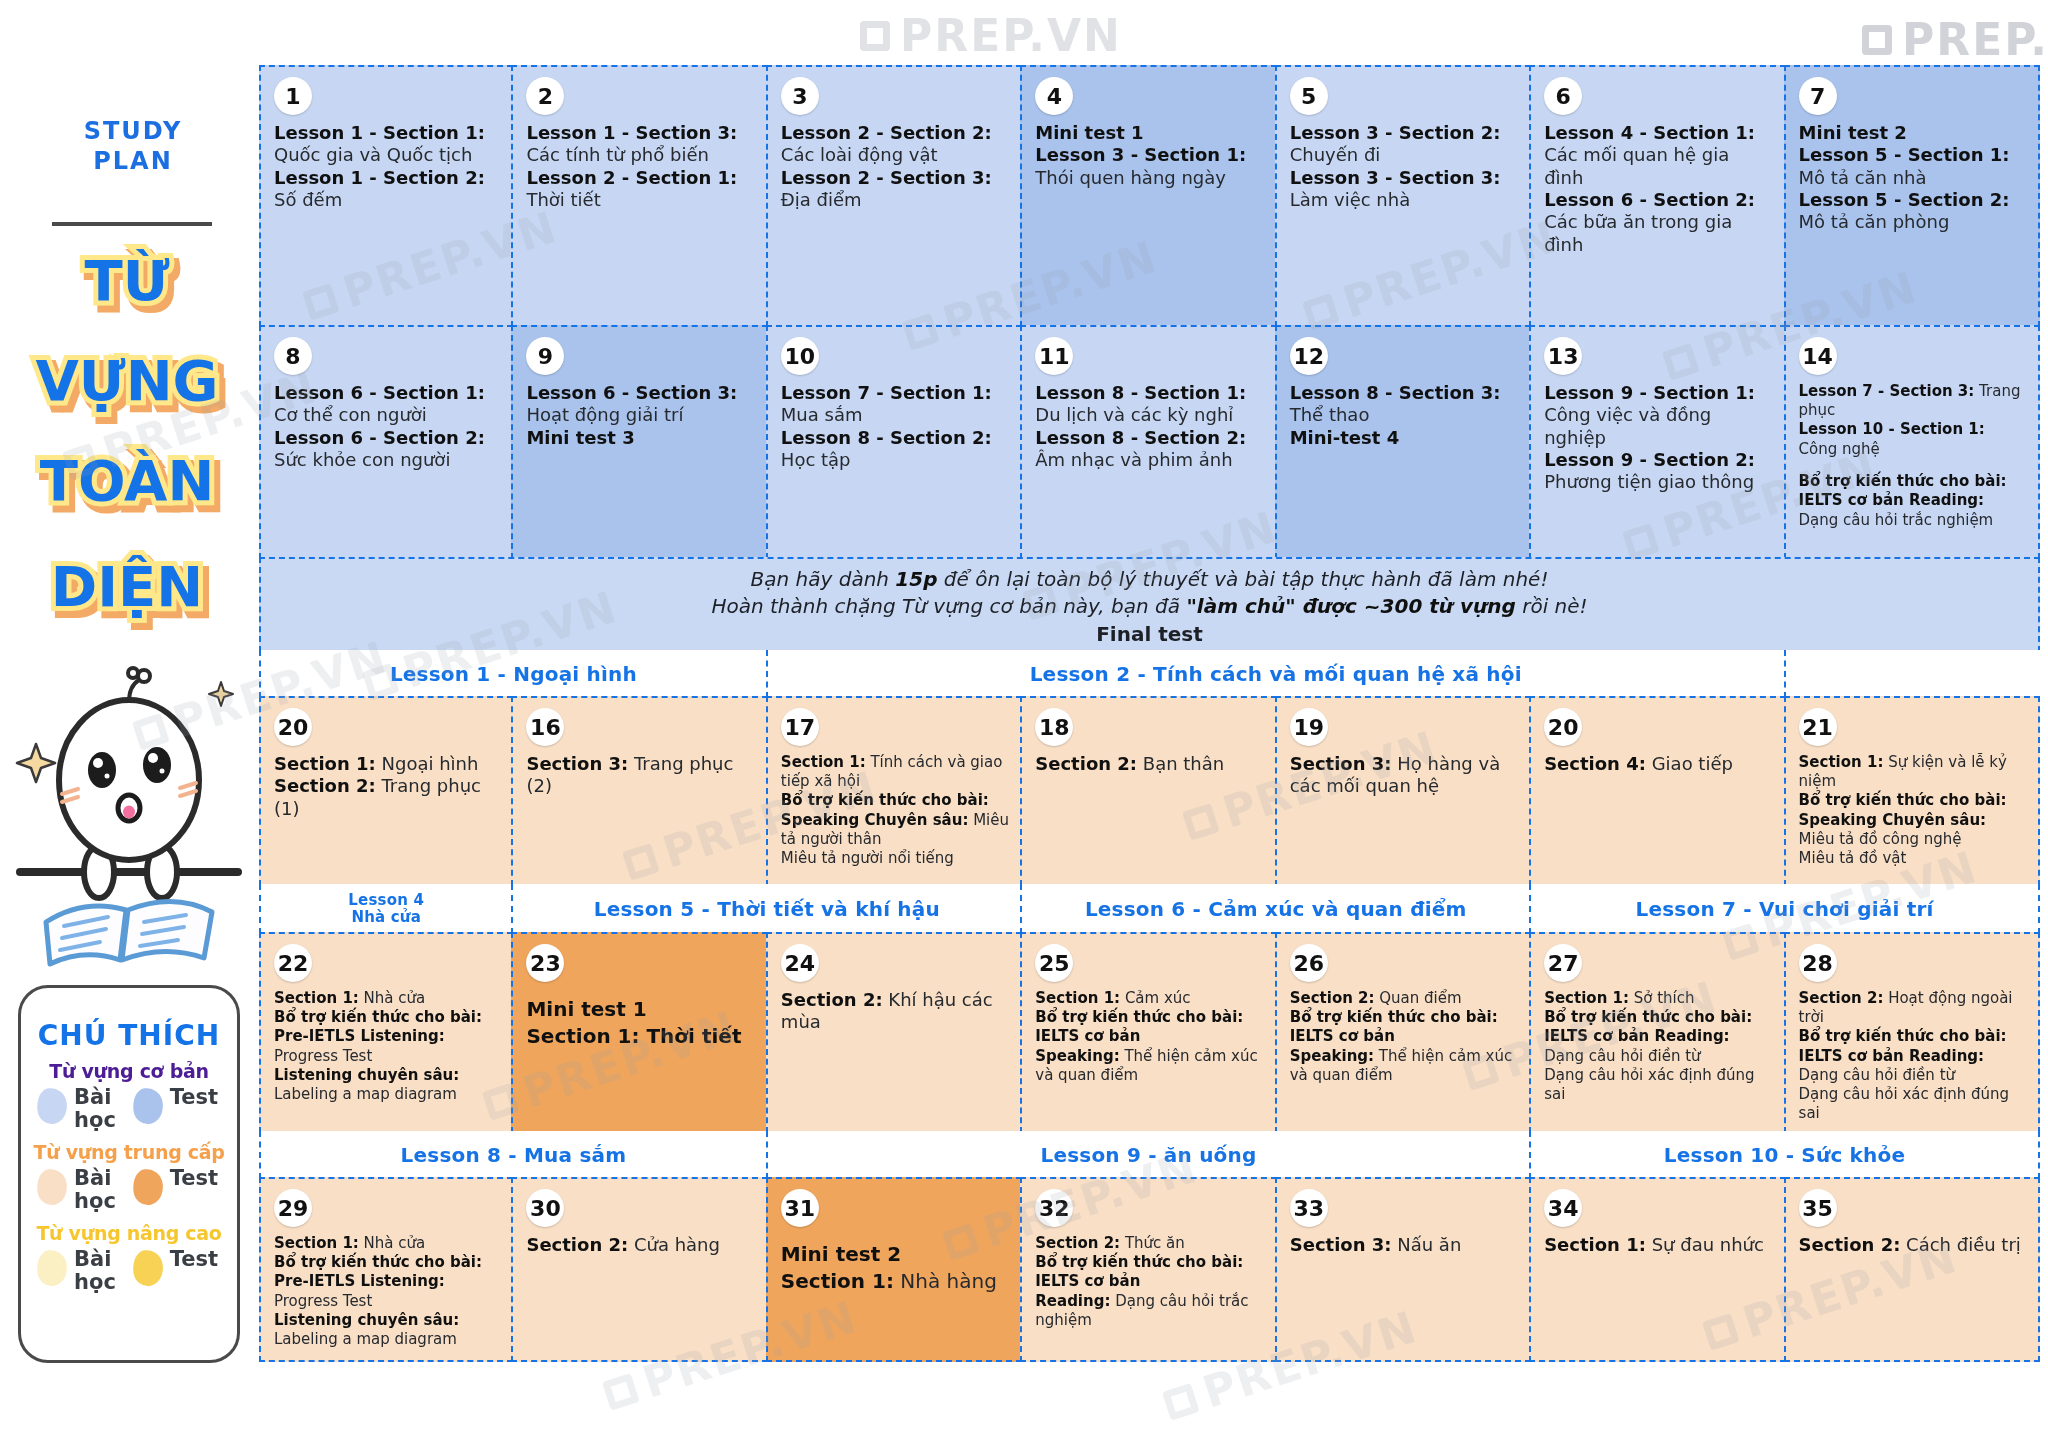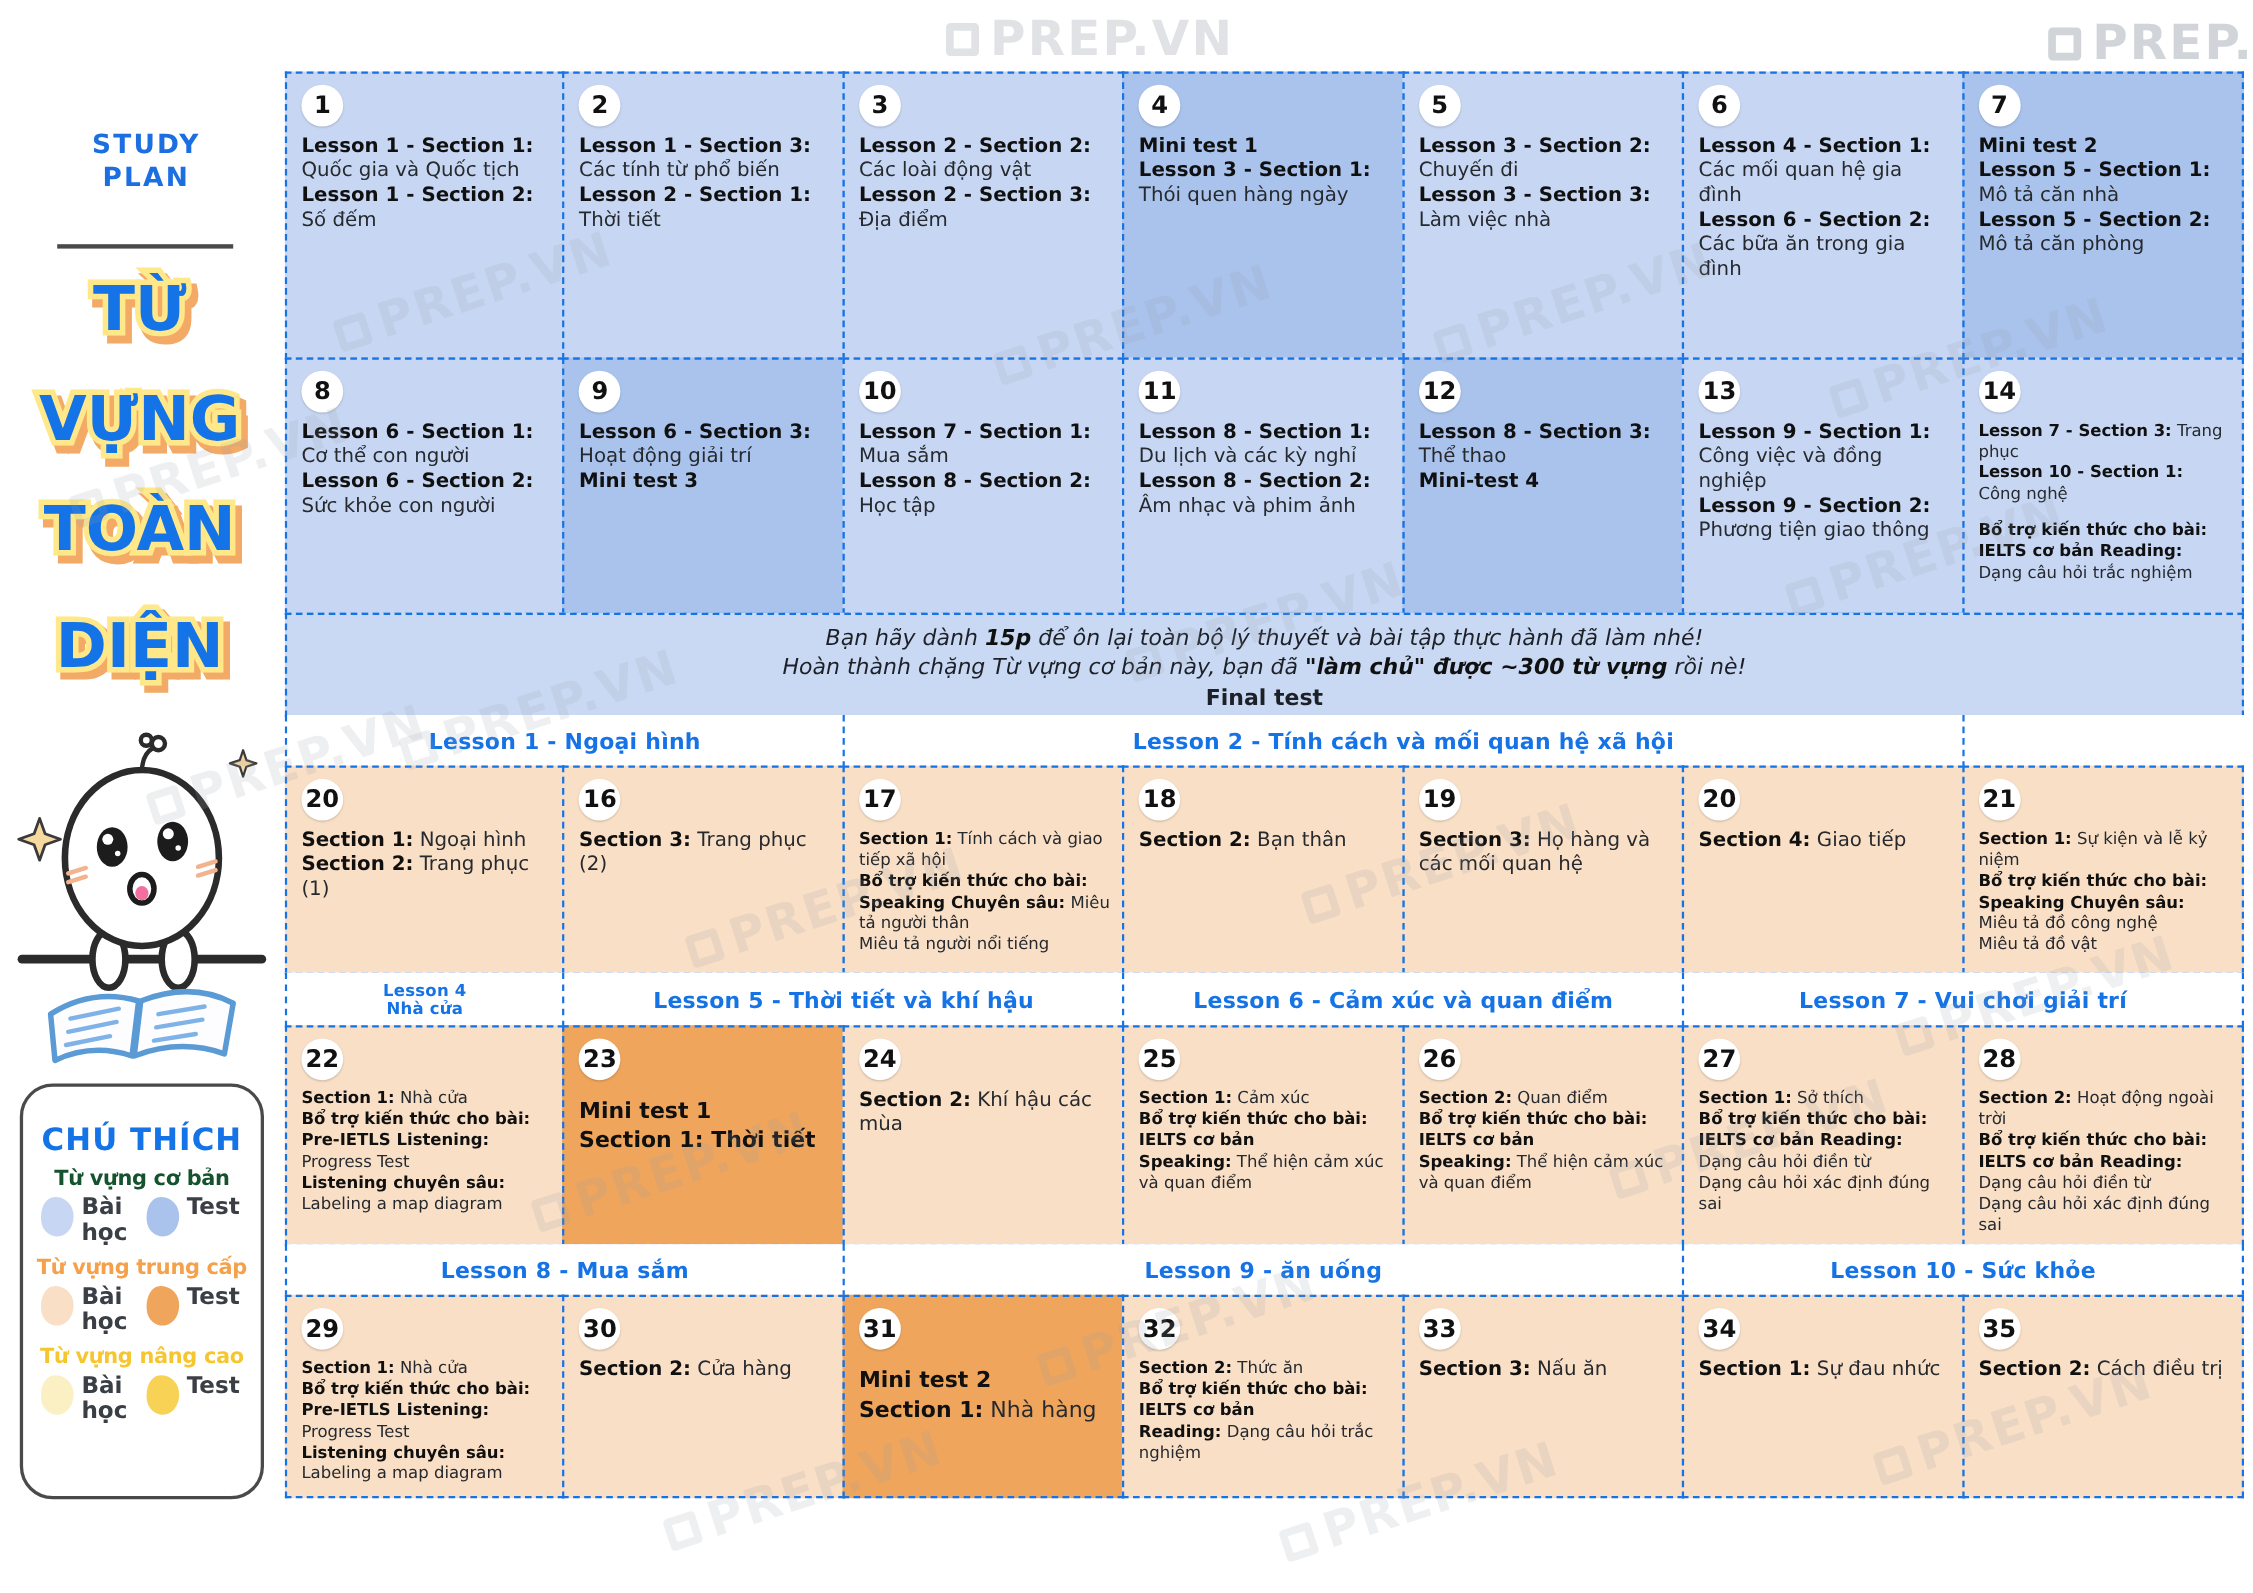--- a/index.html
+++ b/index.html
@@ -216,21 +216,21 @@
         <path d="M198,252 Q160,232 114,250 L108,300 Q150,284 190,298 Z" fill="#fdfdff" stroke="#5b9bd5" stroke-width="5" stroke-linejoin="round"></path>
         <path d="M50,266 l44,-9 M48,278 l44,-9 M46,290 l40,-8" stroke="#7fb3e8" stroke-width="4" stroke-linecap="round"></path>
         <path d="M130,262 l42,-7 M128,274 l42,-7 M126,286 l38,-6" stroke="#7fb3e8" stroke-width="4" stroke-linecap="round"></path>
       </g>
     </svg>
 
     <div class="legend">
       <div class="legend-title">CHÚ THÍCH</div>
 
       <div class="legend-group">
-        <div class="legend-heading" style="color: #14532d; text-align: center;">Từ vựng cơ bản</div>
+        <div class="legend-heading" style="color: #4c1d95; text-align: center;">Từ vựng cơ bản</div>
         <div class="legend-items">
           <div class="legend-item">
             <span class="swatch" style="background-color: rgb(199, 215, 243);"></span>
             <span class="legend-label">Bài học</span>
           </div>
           <div class="legend-item">
             <span class="swatch" style="background-color: rgb(169, 195, 236);"></span>
             <span class="legend-label">Test</span>
           </div>
         </div>

